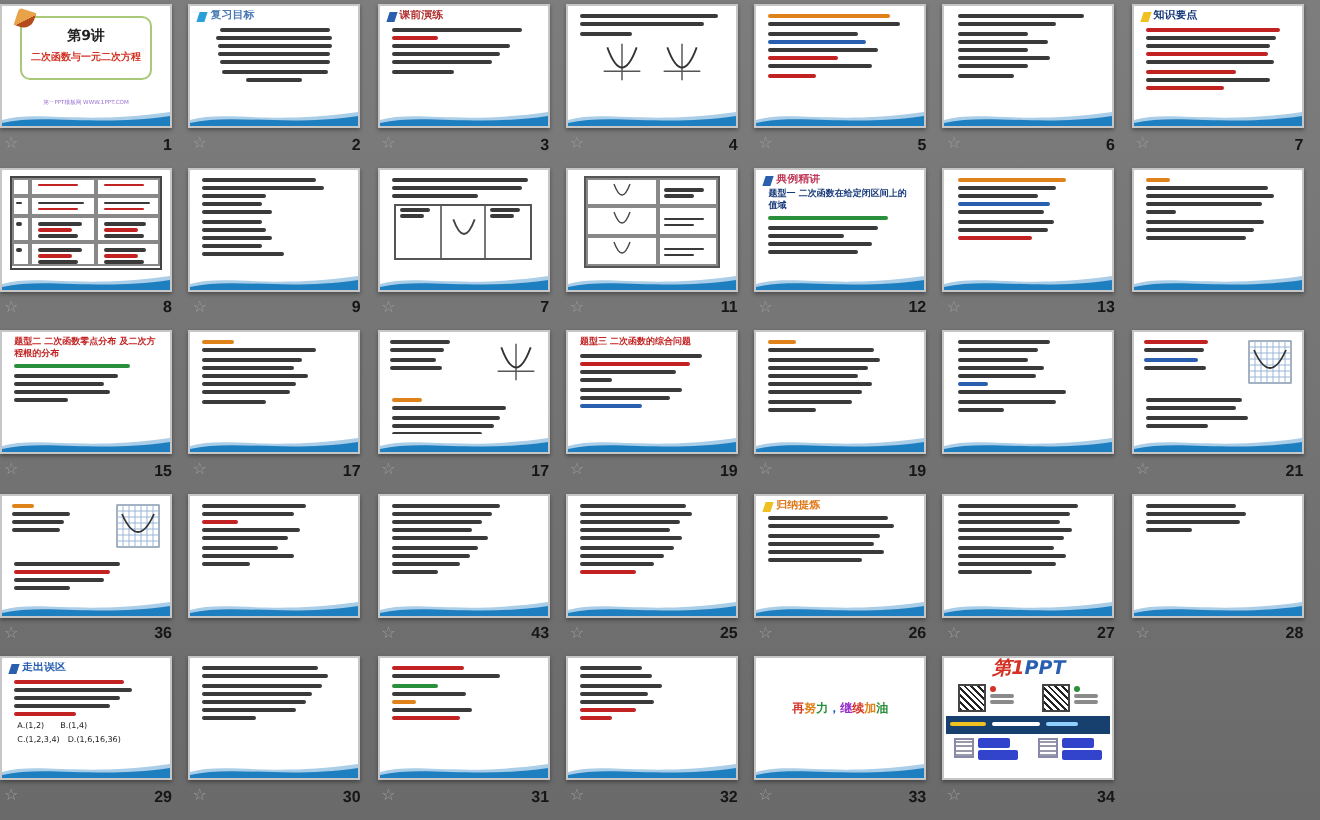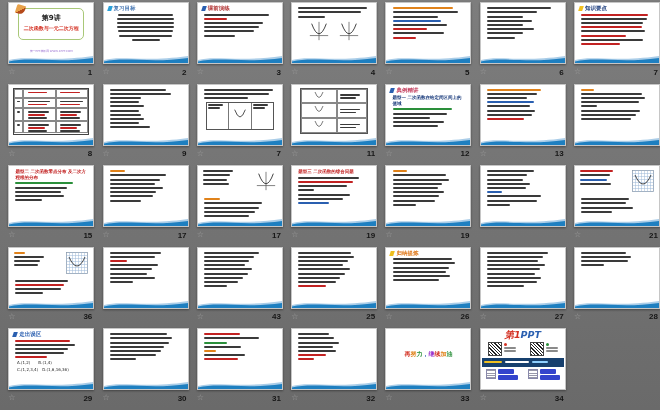--- a/index.html
+++ b/index.html
@@ -1,18 +1,18 @@
 <!DOCTYPE html>
 <html><head>
 <meta charset="utf-8">
 <style>
   html,body{margin:0;padding:0;background:#6f6f6f;font-family:"Liberation Sans",sans-serif;}
   #stage{position:relative;width:660px;height:410px;background:linear-gradient(#7d7d7d,#6a6a6a);overflow:hidden;}
   #grid{display:grid;grid-template-columns:repeat(7,1fr);grid-template-rows:repeat(5,81.5px);padding-top:2px;box-sizing:border-box;height:410px;}
-  .cell{display:flex;flex-direction:column;align-items:flex-end;}
+  .cell{display:flex;flex-direction:column;align-items:flex-start;}
   .thumb{width:86px;height:62px;background:#ffffff;border:1px solid #c6c6c6;box-shadow:0 1px 2px rgba(0,0,0,.38);position:relative;overflow:hidden;box-sizing:border-box;cursor:pointer;}
   .foot{width:88px;display:flex;justify-content:space-between;align-items:center;height:16px;padding:0 2px;box-sizing:border-box;}
   .star{font-size:8px;color:#9f9f9f;line-height:1;cursor:pointer;}
   .num{font-size:8px;font-weight:bold;color:#161616;}
   .wave{position:absolute;left:0;bottom:0;width:100%;height:9px;pointer-events:none;}
   .content{position:absolute;left:3px;right:3px;top:2px;bottom:9px;overflow:hidden;}
   .hdr{display:flex;align-items:center;gap:2px;margin:1px 0 2px 1px;}
   .hicon{width:4px;height:5px;transform:skewX(-18deg);flex:0 0 auto;}
   .htext{font-size:5.5px;font-weight:bold;font-family:"DejaVu Sans",sans-serif;line-height:1;white-space:nowrap;}
   .ln{height:2px;border-radius:1px;margin:2.2px 4% 0 4%;}

